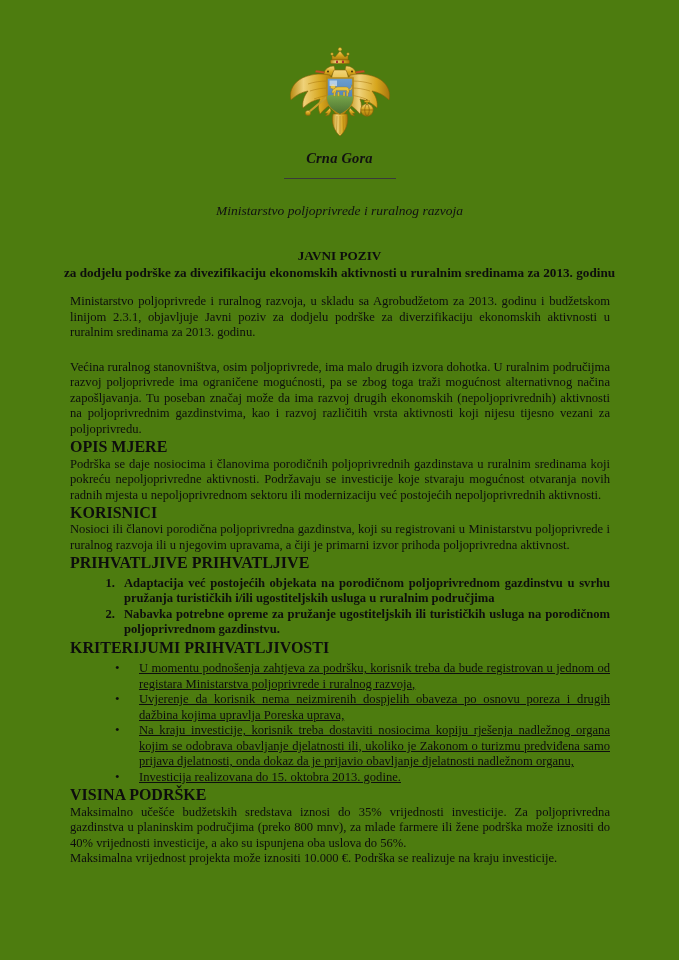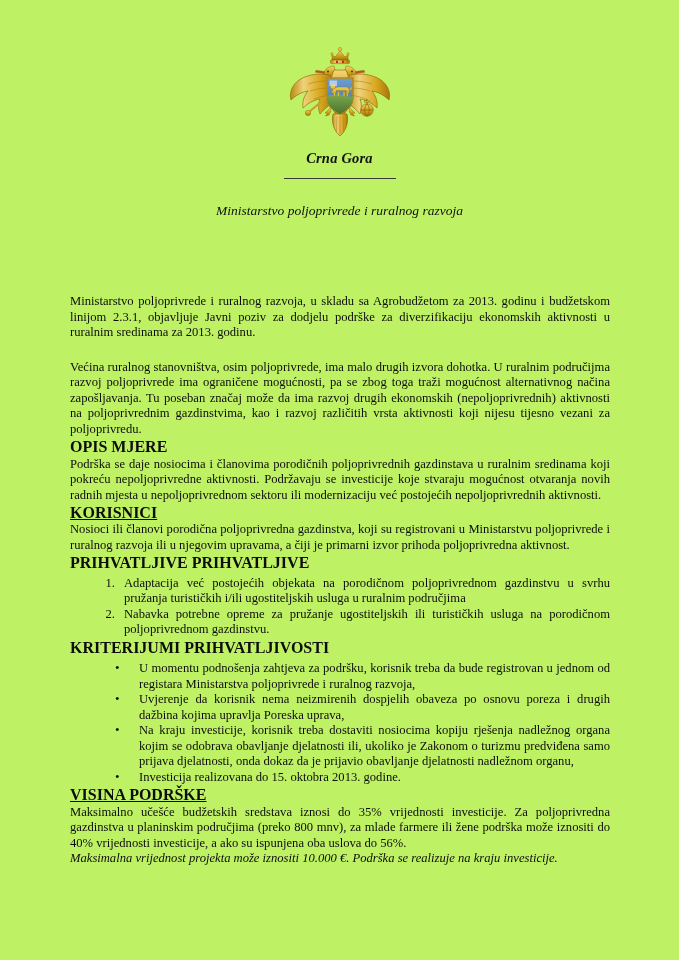--- a/index.html
+++ b/index.html
@@ -14,21 +14,21 @@
     font-family: "Liberation Serif", "DejaVu Serif", serif;
     color: #0d0d0d;
     overflow: hidden;
   }
 
   .page {
     position: absolute;
     left: 0; top: 0;
     width: 679px;
     height: 960px;
-    background: #bef264;
+    background: #4d7c0f;
   }
 
   
   .emblem-block {
     width: 100%;
     padding-top: 44px;
     text-align: center;
   }
   .emblem {
     display: inline-block;
@@ -90,42 +90,44 @@
   }
   p.para + p.para { margin-top: 19px; }
 
   h2.section {
     margin: 0;
     font-size: 16px;
     font-weight: bold;
     line-height: 1.2;
   }
   .sec-gap-lg { margin-top: 22px; }
-  .sec-gap-md { margin-top: 19px; text-decoration: underline; }
+  .sec-gap-md { margin-top: 19px; }
   .sec-gap-sm { margin-top: 16px; }
   .after-head { margin-top: 4px; }
 
   ol.numlist {
     margin: 3px 0 0 0;
     padding-left: 48px;
     font-size: 12.6px;
     line-height: 1.235;
   }
   ol.numlist > li {
     text-align: justify;
     padding-left: 6px;
     margin-bottom: 0;
+    font-weight: bold;
   }
 
   ul.bullist {
     margin: 4px 0 0 0;
     padding-left: 45px;
     list-style: none;
     font-size: 12.6px;
     line-height: 1.235;
+    text-decoration: underline;
   }
   ul.bullist > li {
     position: relative;
     text-align: justify;
     padding-left: 24px;
     margin-bottom: 0;
   }
   ul.bullist > li::before {
     content: "\2022";
     position: absolute;
@@ -247,20 +249,24 @@
         </g>
       </svg>
     </div>
 
     <div class="country-name">Crna Gora</div>
     <div class="header-rule"></div>
   </div>
 
   <div class="ministry-line">Ministarstvo poljoprivrede i ruralnog razvoja</div>
 
+  <div class="title-block">
+    <div>JAVNI POZIV</div>
+    <div class="title-sub">za dodjelu podrške za divezifikaciju ekonomskih aktivnosti u ruralnim sredinama za 2013. godinu</div>
+  </div>
 
   <div class="body">
 
     <p class="para">Ministarstvo poljoprivrede i ruralnog razvoja, u skladu sa Agrobudžetom za 2013. godinu i budžetskom linijom 2.3.1, objavljuje Javni poziv za dodjelu podrške za diverzifikaciju ekonomskih aktivnosti u ruralnim sredinama za 2013. godinu.</p>
     <p class="para">Većina ruralnog stanovništva, osim poljoprivrede, ima malo drugih izvora dohotka. U ruralnim područijma razvoj poljoprivrede ima ograničene mogućnosti, pa se zbog toga traži mogućnost alternativnog načina zapošljavanja. Tu poseban značaj može da ima razvoj drugih ekonomskih (nepoljoprivrednih) aktivnosti na poljoprivrednim gazdinstvima, kao i razvoj različitih vrsta aktivnosti koji nijesu tijesno vezani za poljoprivredu.</p>
 
     <h2 class="section sec-gap-lg">OPIS MJERE</h2>
     <p class="para after-head">Podrška se daje nosiocima i članovima porodičnih poljoprivrednih gazdinstava u ruralnim sredinama koji pokreću nepoljoprivredne aktivnosti. Podržavaju se investicije koje stvaraju mogućnost otvaranja novih radnih mjesta u nepoljoprivrednom sektoru ili modernizaciju već postojećih nepoljoprivrednih aktivnosti.</p>
 
     <h2 class="section sec-gap-md">KORISNICI</h2>
@@ -275,16 +281,16 @@
     <h2 class="section sec-gap-lg">KRITERIJUMI PRIHVATLJIVOSTI</h2>
     <ul class="bullist">
       <li>U momentu podnošenja zahtjeva za podršku, korisnik treba da bude registrovan u jednom od registara Ministarstva poljoprivrede i ruralnog razvoja,</li>
       <li>Uvjerenje da  korisnik nema neizmirenih dospjelih obaveza po osnovu poreza i drugih dažbina kojima upravlja Poreska uprava,</li>
       <li>Na kraju investicije, korisnik treba dostaviti nosiocima kopiju rješenja nadležnog organa kojim se odobrava obavljanje djelatnosti ili, ukoliko je Zakonom o turizmu predviđena samo prijava djelatnosti, onda dokaz da je prijavio obavljanje djelatnosti nadležnom organu,</li>
       <li>Investicija realizovana do 15. oktobra 2013. godine.</li>
     </ul>
 
     <h2 class="section sec-gap-md">VISINA PODRŠKE</h2>
     <p class="para">Maksimalno učešće budžetskih sredstava iznosi do 35% vrijednosti investicije. Za poljoprivredna gazdinstva u planinskim područjima (preko 800 mnv), za mlade farmere ili žene podrška može iznositi do 40% vrijednosti investicije, a ako su ispunjena oba uslova do 56%.</p>
-    <p class="para" style="margin-top:0;font-style:italic;">Maksimalna vrijednost projekta može iznositi 10.000 €. Podrška se realizuje na kraju investicije.</p>
+    <p class="para" style="margin-top:0;">Maksimalna vrijednost projekta može iznositi 10.000 €. Podrška se realizuje na kraju investicije.</p>
 
   </div>
 </div>
 
 </body></html>

